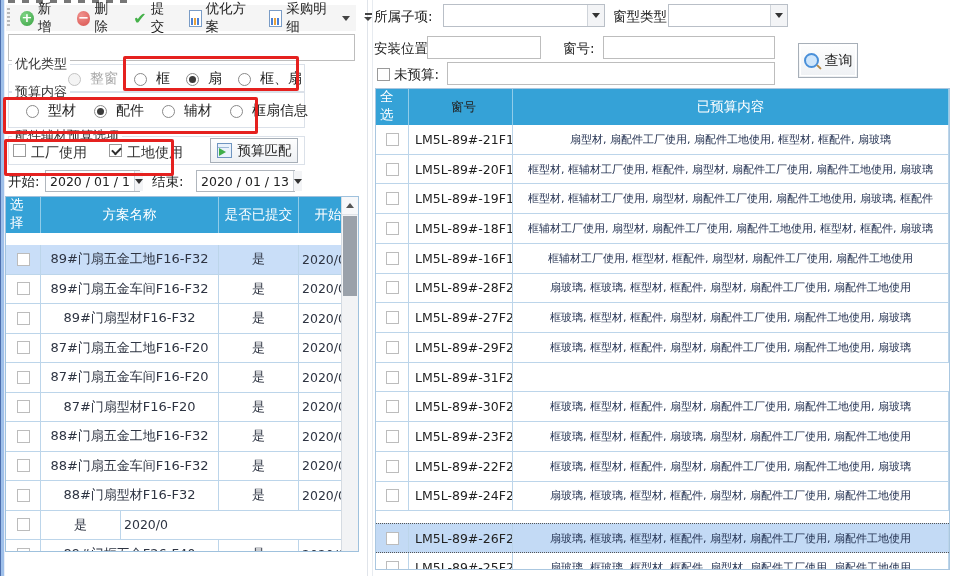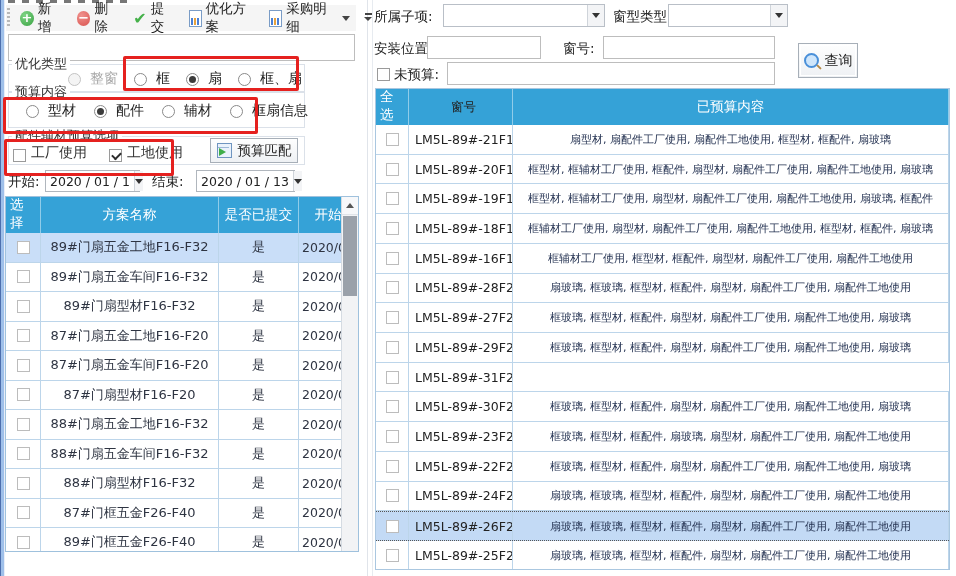--- a/index.html
+++ b/index.html
@@ -63,21 +63,21 @@
   .radio.rdis{border-color:#c3c3c3;background:#f4f4f4;}
   .cb{width:13px;height:13px;border:1px solid #9a9a9a;background:#fff;position:relative;
     box-sizing:border-box;display:inline-block;flex:0 0 13px;}
   .cb.checked::after{content:"";position:absolute;left:2px;top:2px;width:7px;height:4px;
     border-left:2px solid #2d2d2d;border-bottom:2px solid #2d2d2d;transform:rotate(-45deg);}
   .cb.light{border-color:#bcbcbc;}
 
   .opt-row1{left:68px;top:70px;display:flex;gap:16px;align-items:center;}
   .opt-row2{left:26px;top:102px;display:flex;gap:18px;align-items:center;}
   .chk-row{left:13px;top:144px;display:flex;gap:22px;align-items:center;font-size:14px;}
-  .chk-item{display:inline-flex;align-items:flex-end;gap:5px;}
+  .chk-item{display:inline-flex;align-items:flex-start;gap:5px;}
 
   .redbox{border:3px solid #e5211f;border-radius:2px;pointer-events:none;z-index:6;background:transparent;}
   .rb1{left:123px;top:56px;width:170px;height:29px;}
   .rb2{left:3px;top:97px;width:249px;height:31px;}
   .rb3{left:4px;top:139px;width:164px;height:31px;}
 
   .btn{border:1px solid #a7afb8;background:linear-gradient(#fefefe,#eef1f4);
     display:flex;align-items:center;justify-content:center;gap:6px;box-sizing:border-box;
     font-size:13.5px;color:#222;cursor:default;}
   .match-btn{left:210px;top:138px;width:88px;height:25px;}
@@ -106,21 +106,21 @@
   .rtable .thdr{height:36px;justify-content:center;}
   .hcell{display:flex;align-items:center;justify-content:center;font-size:13.5px;
     border-right:1px solid rgba(255,255,255,.45);box-sizing:border-box;overflow:hidden;}
   .hcell.sel-col{flex-direction:column;align-items:flex-start;justify-content:center;padding:2px 4px;gap:1px;}
   .hcell .hcb{width:13px;height:13px;background:#fff;border:1px solid #666;box-sizing:border-box;}
   .trow{display:flex;background:#fff;border-bottom:1px solid #bcd5ea;box-sizing:border-box;}
   .ltable .trow{height:29.5px;}
   .rtable .trow{height:29.73px;}
   .tcell{display:flex;align-items:center;justify-content:center;border-right:1px solid #bcd5ea;
     box-sizing:border-box;font-size:13px;color:#2e3442;overflow:hidden;white-space:nowrap;}
-  .trow.sel{background:#c9def8;}
+  .trow.sel{background:#c9def8;margin-top:12px;}
   .rtable .trow.sel{background:#c3daf5;border-top:1px dotted #555;border-bottom:1px dotted #555;}
 
   .c-sel{width:35px;flex:0 0 35px;}
   .c-name{width:178px;flex:0 0 178px;}
   .c-sub{width:80px;flex:0 0 80px;}
   .c-start{flex:1;justify-content:flex-start;padding-left:3px;font-size:12.5px;}
   .hc-start{flex:1;}
 
   .c-all{width:33px;flex:0 0 33px;}
   .c-win{width:104px;flex:0 0 104px;justify-content:flex-start;padding-left:6px;font-size:12.5px;color:#222;}
@@ -361,21 +361,20 @@
           <span class="cb light"></span>
         </div>
         <div class="tcell c-name">88#门扇型材F16-F32</div>
         <div class="tcell c-sub">是</div>
         <div class="tcell c-start">2020/0</div>
       </div>
       <div class="trow">
         <div class="tcell c-sel">
           <span class="cb light"></span>
         </div>
-        <div class="tcell c-name">87#门框五金F26-F40</div>
         <div class="tcell c-sub">是</div>
         <div class="tcell c-start">2020/0</div>
       </div>
       <div class="trow">
         <div class="tcell c-sel">
           <span class="cb light"></span>
         </div>
         <div class="tcell c-name">89#门框五金F26-F40</div>
         <div class="tcell c-sub">是</div>
         <div class="tcell c-start">2020/0</div>

